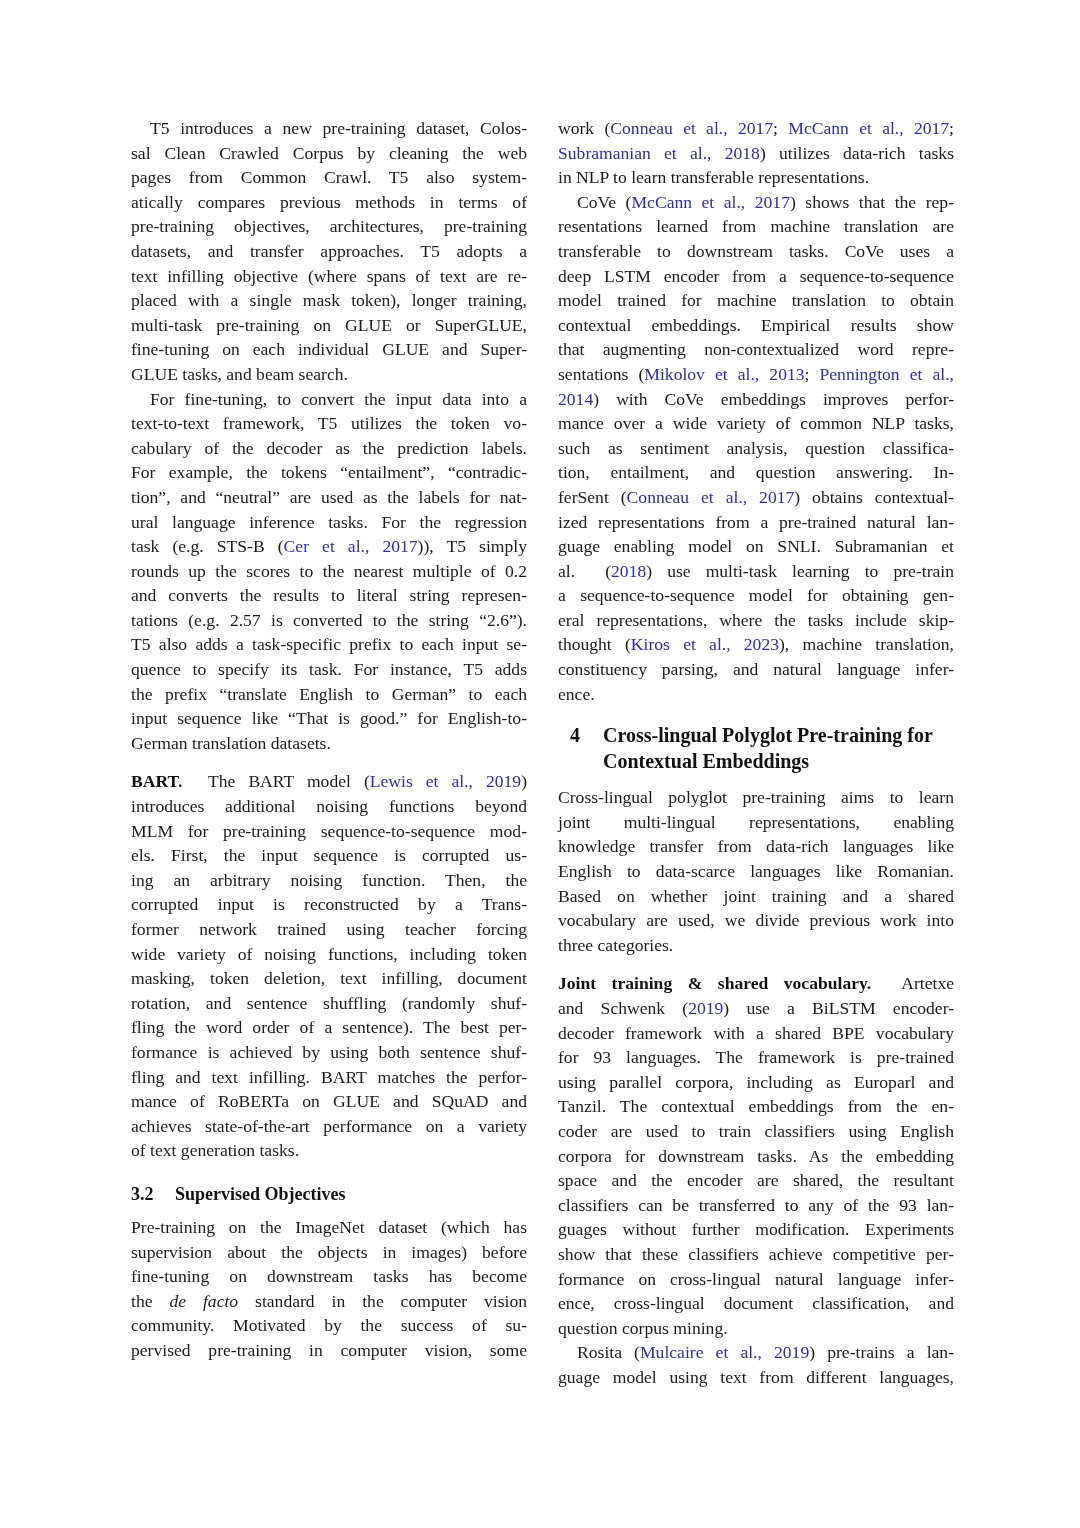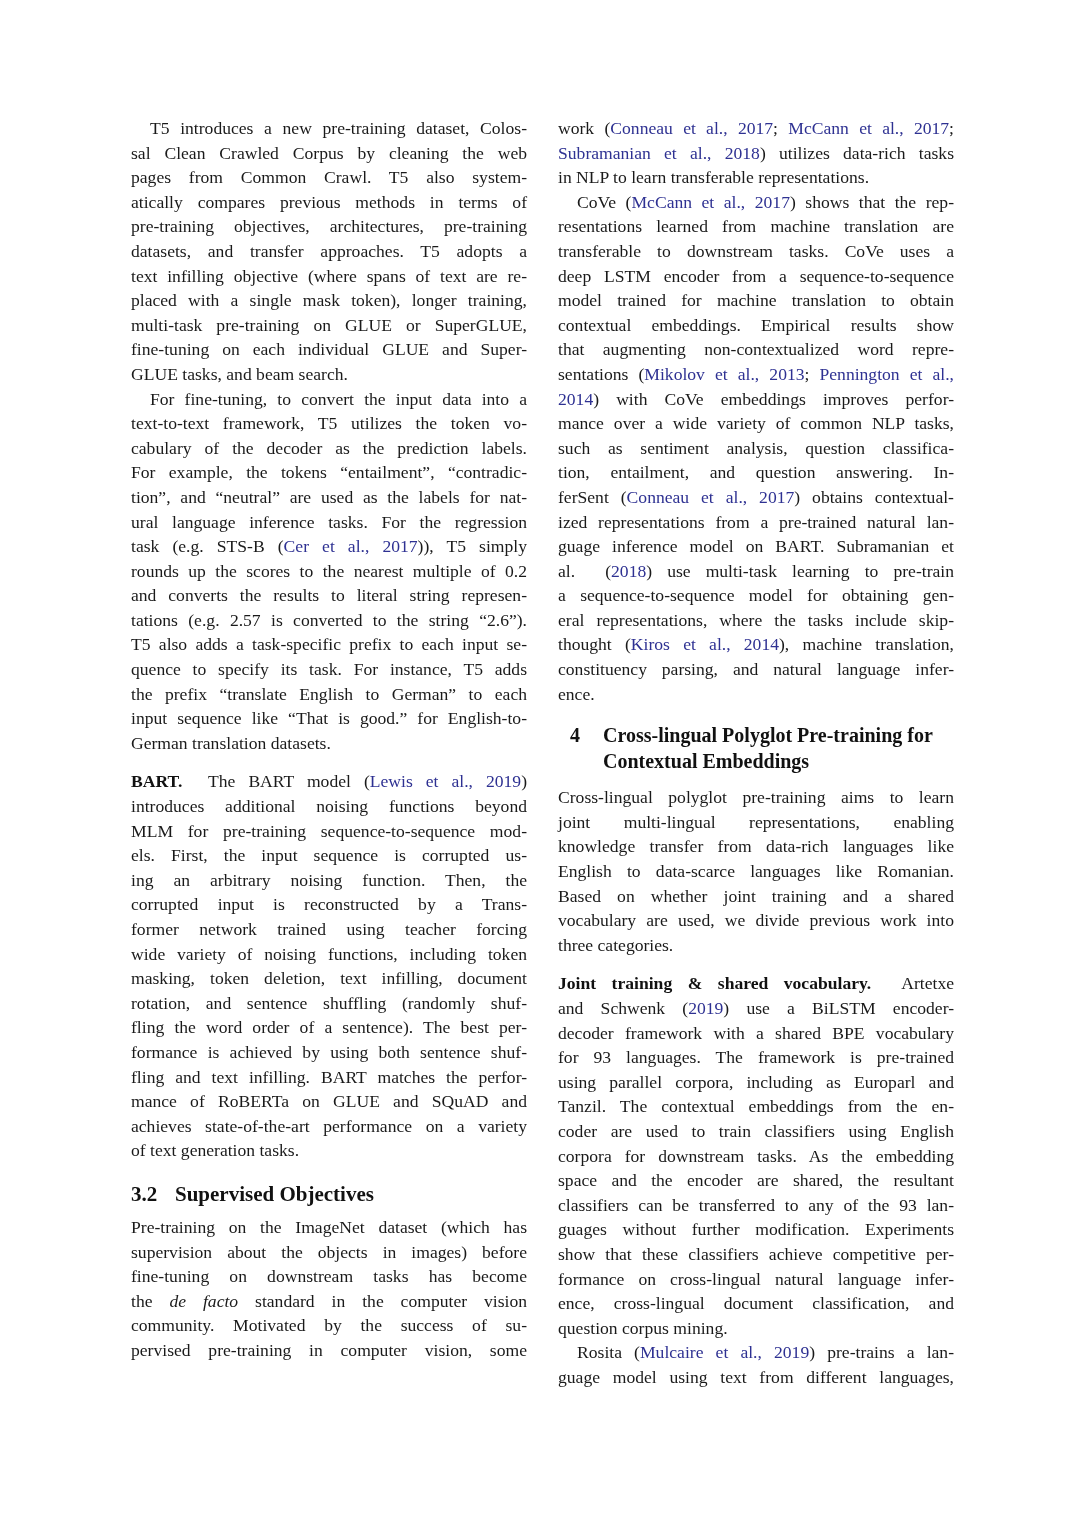--- a/index.html
+++ b/index.html
@@ -10,21 +10,21 @@
   .col.right { left: 558px; }
   .ln { display: block; height: 24.6px; line-height: 24.6px; font-size: 17.6px;
         text-align: justify; text-align-last: justify; white-space: nowrap; }
   .ln.last { text-align-last: left; }
   .ln.ind { text-indent: 19px; }
   .cite { color: #2e3192; }
   .b { font-weight: bold; color: #111; }
   .i { font-style: italic; margin-top: 48px; }
   .gap-s { height: 14px; }
   .gap-m { height: 18px; }
-  .sec { font-weight: bold; font-size: 21px; height: 26px; line-height: 26px; color: #111; }
+  .sec { font-weight: bold; font-size: 18px; height: 26px; line-height: 26px; color: #111; }
   .sec .num { display: inline-block; width: 44px; }
   .sec2 { font-weight: bold; font-size: 20px; line-height: 26px; color: #111; margin-left: 12px; }
   .sec2 .row { display: block; height: 26px; }
   .sec2 .num { display: inline-block; width: 33px; }
   .sec2 .pad { display: inline-block; width: 33px; }
 </style>
 </head>
 <body>
 
 <div class="col left">
@@ -112,25 +112,25 @@
     <span class="ln">model trained for machine translation to obtain</span>
     <span class="ln">contextual embeddings.  Empirical results show</span>
     <span class="ln">that augmenting non-contextualized word repre-</span>
     <span class="ln"><span>sentations (</span><span class="cite">Mikolov et al., 2013</span><span style="white-space:pre">; </span><span class="cite">Pennington et al.,</span></span>
     <span class="ln"><span class="cite">2014</span><span>) with CoVe embeddings improves perfor-</span></span>
     <span class="ln">mance over a wide variety of common NLP tasks,</span>
     <span class="ln">such as sentiment analysis, question classifica-</span>
     <span class="ln">tion, entailment, and question answering.   In-</span>
     <span class="ln"><span>ferSent (</span><span class="cite">Conneau et al., 2017</span><span>) obtains contextual-</span></span>
     <span class="ln">ized representations from a pre-trained natural lan-</span>
-    <span class="ln">guage inference model on BART. Subramanian et</span>
+    <span class="ln">guage enabling model on SNLI. Subramanian et</span>
     <span class="ln"><span style="white-space:pre">al.  (</span><span class="cite">2018</span><span>) use multi-task learning to pre-train</span></span>
     <span class="ln">a sequence-to-sequence model for obtaining gen-</span>
     <span class="ln">eral representations, where the tasks include skip-</span>
-    <span class="ln"><span>thought (</span><span class="cite">Kiros et al., 2014</span><span>), machine translation,</span></span>
+    <span class="ln"><span>thought (</span><span class="cite">Kiros et al., 2023</span><span>), machine translation,</span></span>
     <span class="ln">constituency parsing, and natural language infer-</span>
     <span class="ln last">ence.</span>
   </div>
 
   <div style="height:16px"></div>
 
   <div class="sec2">
     <span class="row"><span class="num">4</span><span>Cross-lingual Polyglot Pre-training for</span></span>
     <span class="row"><span class="pad"></span><span>Contextual Embeddings</span></span>
   </div>

